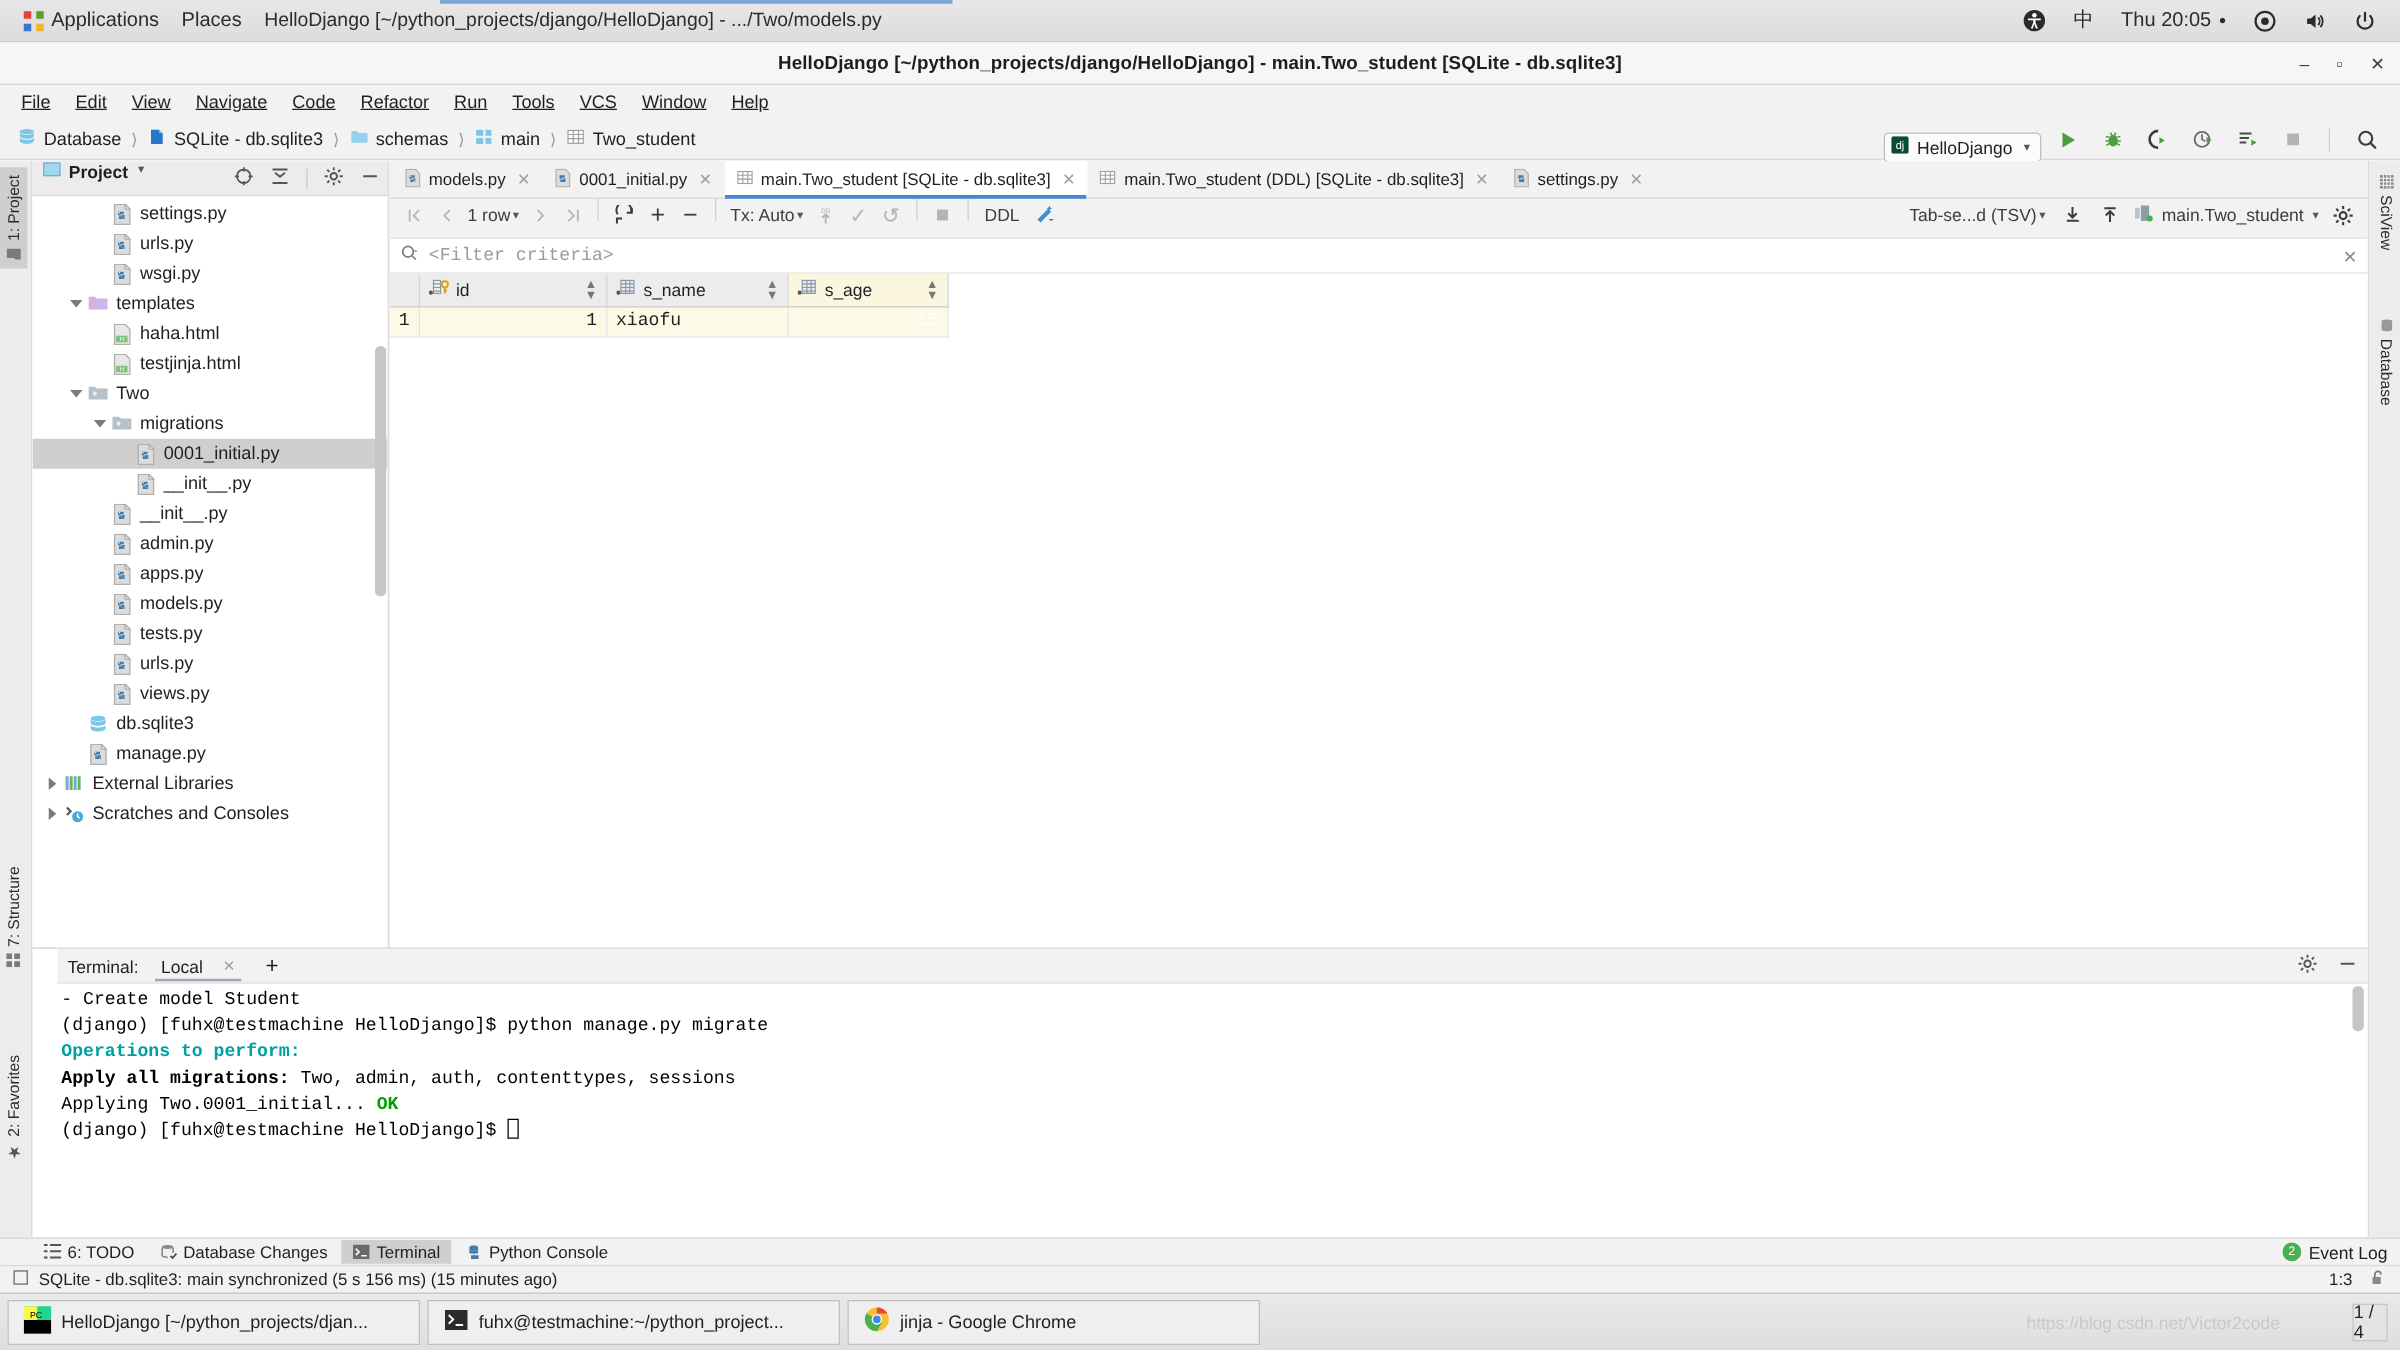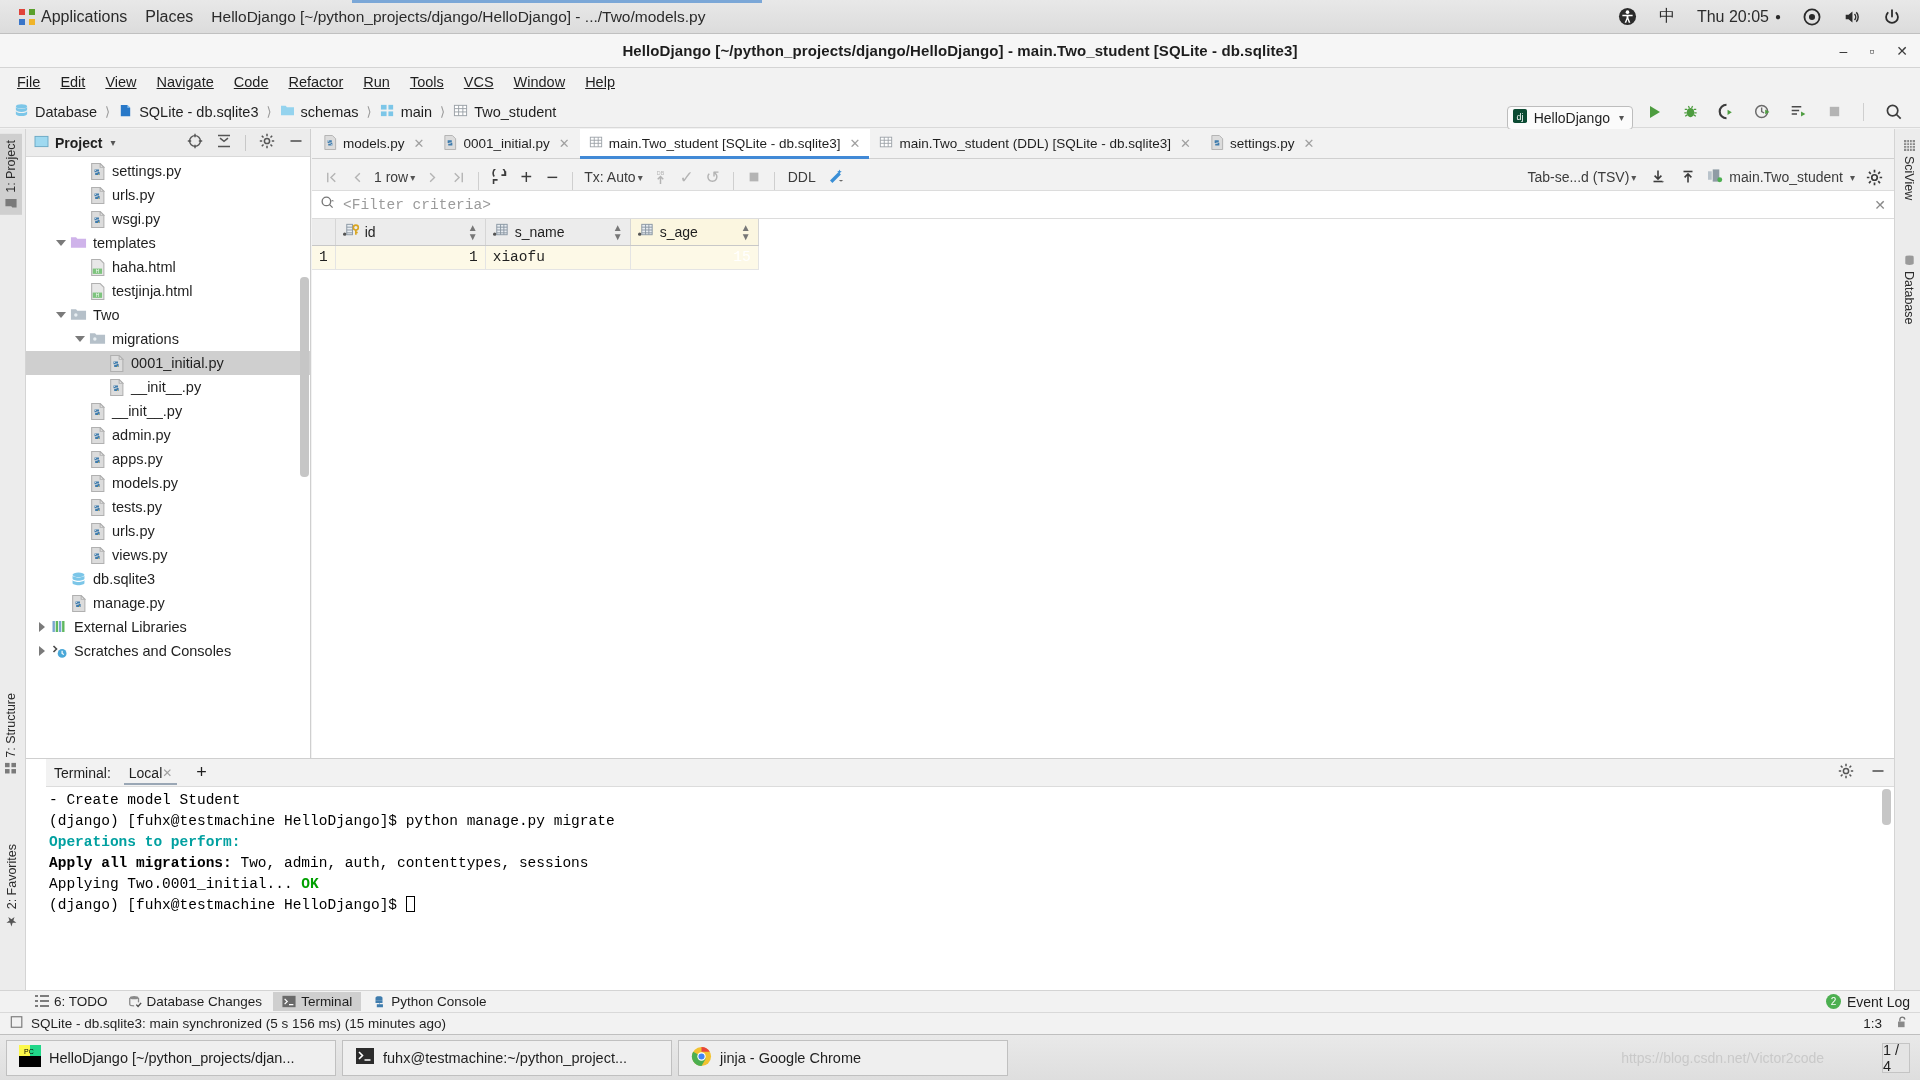--- a/index.html
+++ b/index.html
@@ -116,21 +116,21 @@
     background: #ececec; border-left: 1px solid #d4d4d4;
   }
 
   
   .projpanel {
     position: absolute; left: 26px; top: 0; width: 285px; bottom: 0;
     background: #ffffff; border-right: 1px solid #cfcfcf;
     display: flex; flex-direction: column;
   }
   .panel-head {
-    height: 28px; background: #ececec; display: flex; align-items: center;
+    height: 28px; background: #ececec; display: flex; 
     padding: 0 6px 0 8px; gap: 6px; border-bottom: 1px solid #d9d9d9;
   }
   .panel-head .ttl { font-size: 14px; font-weight: 600; color: #1f1f1f; }
   .panel-head .tools { margin-left: auto; display: flex; align-items: center; gap: 13px; color:#555; }
   .tree { flex: 1; overflow: hidden; position: relative; padding-top: 2px; background: #fff; }
   .trow {
     display: flex; align-items: center; height: 24px; font-size: 14.5px;
     color: #1f1f1f; white-space: nowrap; padding-right: 6px;
   }
   .trow.sel { background: #cfcfcf; }
@@ -148,21 +148,21 @@
     position: absolute; right: 1px; top: 120px; width: 9px; height: 200px;
     background: #c6c6c6; border-radius: 4px;
   }
 
   
   .editor {
     position: absolute; left: 312px; right: 26px; top: 0; bottom: 0;
     background: #ffffff; display: flex; flex-direction: column;
   }
   .dg-toolbar {
-    height: 32px; display: flex; align-items: flex-end; gap: 0;
+    height: 32px; display: flex; align-items: flex-start; gap: 0;
     background: #f2f2f2; border-bottom: 1px solid #dcdcdc; padding: 0 6px;
   }
   .tb-btn {
     display: flex; align-items: center; justify-content: center;
     min-width: 26px; height: 26px; padding: 0 5px; color: #3c3c3c; font-size: 14px;
   }
   .tb-btn.dim { color: #b4b4b4; }
   .tb-sep { width: 1px; height: 18px; background: #cfcfcf; margin: 0 7px; }
   .tb-right { margin-left: auto; display: flex; align-items: center; gap: 2px; }
   .chev { font-size: 10px; color: #555; margin-left: 2px; }
@@ -202,21 +202,21 @@
     position: absolute; left: 26px; right: 26px; bottom: 44px; height: 198px;
     background: #ffffff; border-top: 1px solid #cfcfcf;
     display: flex; flex-direction: column; padding-left: 20px;
   }
   .term-head {
     height: 28px; background: #f2f2f2; display: flex; align-items: center;
     padding: 0 8px; gap: 10px; border-bottom: 1px solid #dcdcdc;
   }
   .term-head .lbl { font-size: 14px; }
   .term-tab {
-    display: flex; align-items: center; gap: 0; padding: 3px 8px;
+    display: flex; align-items: center; gap: 16px; padding: 3px 8px;
     font-size: 14px; position: relative;
   }
   .term-tab.active::after {
     content:''; position:absolute; left:3px; right:3px; bottom:-1px; height:2px; background:#9aa7b5;
   }
   .term-head .tools { margin-left: auto; display: flex; align-items: center; gap: 16px; color:#555;}
   .term-body {
     flex: 1; background: #ffffff; padding: 3px 0 0 3px; overflow: hidden;
     font-family: "Liberation Mono", monospace; font-size: 14.5px; line-height: 21px;
     color: #000; position: relative;

